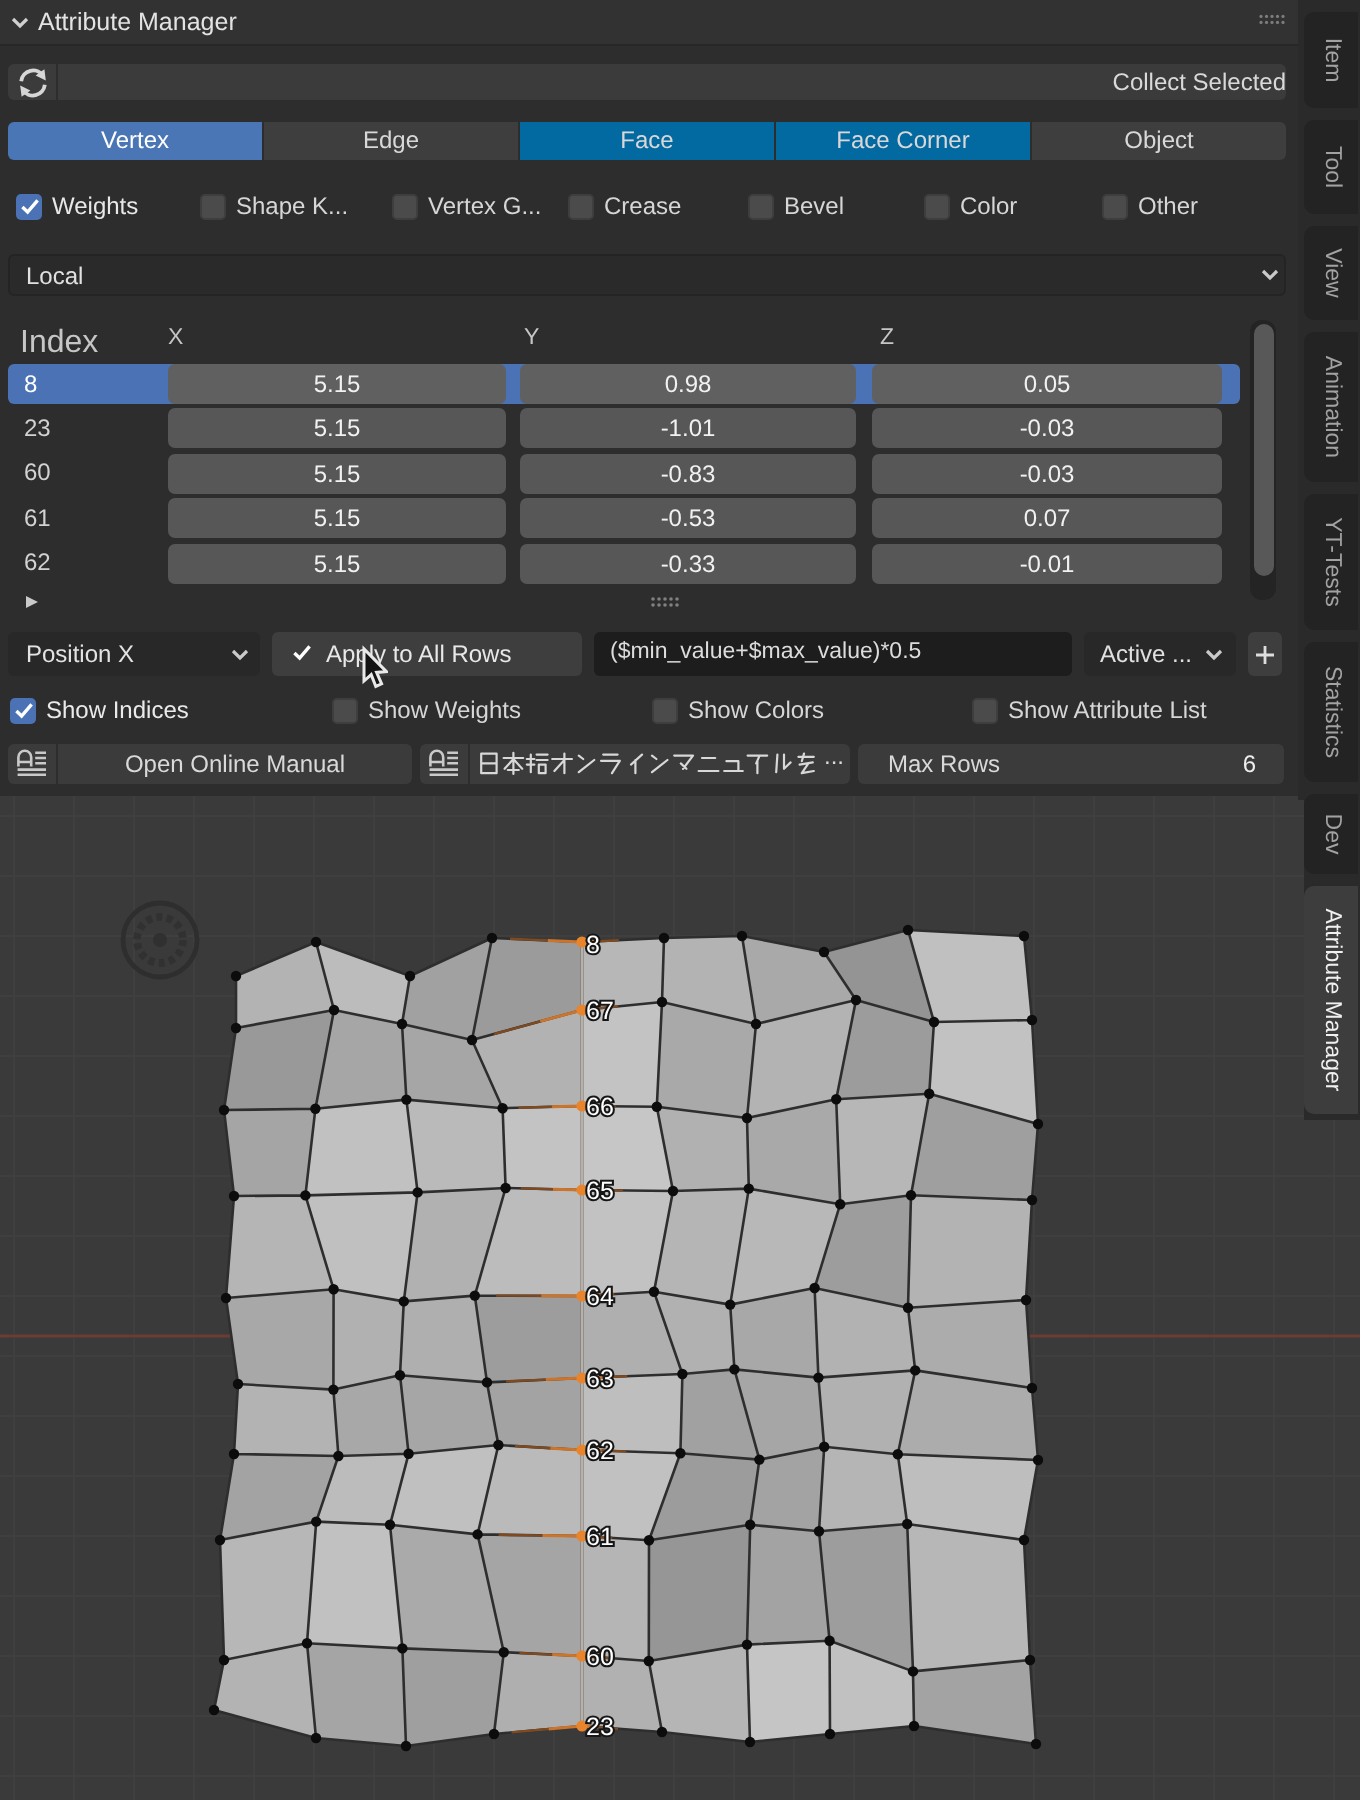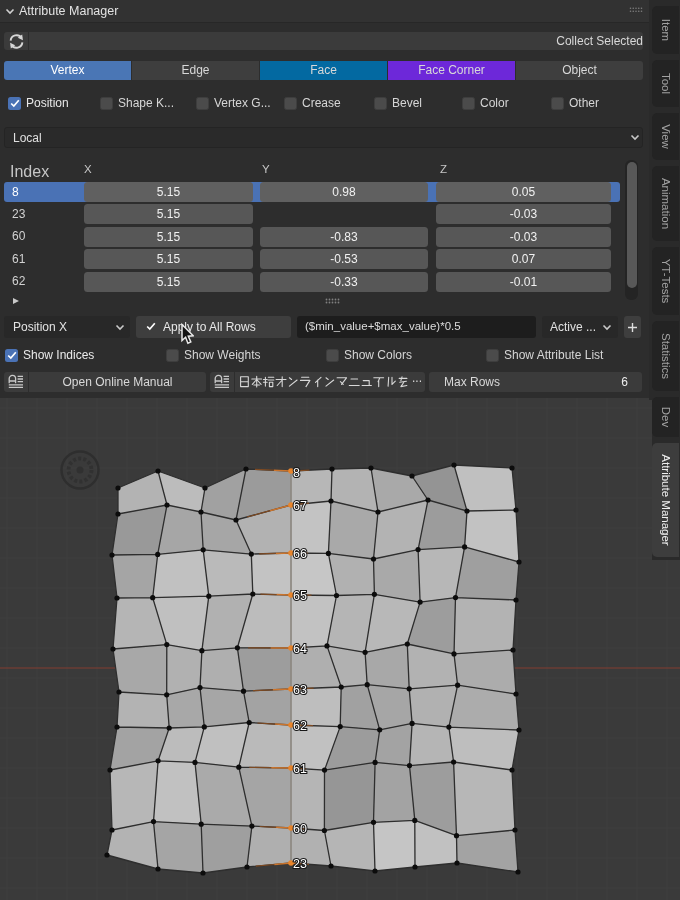--- a/index.html
+++ b/index.html
@@ -248,28 +248,28 @@
         <path d="M2.6 7.6A6 6 0 0 1 13.6 5"></path>
         <path d="M14.4 9.4A6 6 0 0 1 3.4 12"></path>
       </g>
       <path d="M14.2 1.6 L14.9 7.3 L9.8 4.8 Z" fill="#d6d6d6"></path>
       <path d="M2.8 15.4 L2.1 9.7 L7.2 12.2 Z" fill="#d6d6d6"></path>
     </svg>
 
 <div style="position:absolute;left:4.0px;top:61px;width:127.0px;height:19px;background:#4a76b5;border-radius:3px 0 0 3px;text-align:center;line-height:19px;font-size:12px;color:#fff">Vertex</div>
     <div style="position:absolute;left:132.0px;top:61px;width:127.0px;height:19px;background:#3e3e3e;border-radius:0;text-align:center;line-height:19px;font-size:12px;color:#d8d8d8">Edge</div>
     <div style="position:absolute;left:260.0px;top:61px;width:127.0px;height:19px;background:#0369a1;border-radius:0;text-align:center;line-height:19px;font-size:12px;color:#d8d8d8">Face</div>
-    <div style="position:absolute;left:388.0px;top:61px;width:127.0px;height:19px;background:#6d28d9;border-radius:0;text-align:center;line-height:19px;font-size:12px;color:#d8d8d8">Face Corner</div>
+    <div style="position:absolute;left:388.0px;top:61px;width:127.0px;height:19px;background:#0369a1;border-radius:0;text-align:center;line-height:19px;font-size:12px;color:#d8d8d8">Face Corner</div>
     <div style="position:absolute;left:516.0px;top:61px;width:127.0px;height:19px;background:#3e3e3e;border-radius:0 3px 3px 0;text-align:center;line-height:19px;font-size:12px;color:#d8d8d8">Object</div>
 
 <div style="position:absolute;left:8px;top:97px;width:13px;height:13px;background:#4a72b5;border-radius:2.5px"></div>
     <svg width="10" height="9" viewBox="0 0 10 9" style="position:absolute;left:9.5px;top:99px">
       <path d="M1.2 4.5 L3.8 7 L8.8 1.2" stroke="#fff" stroke-width="1.7" fill="none"></path>
     </svg>
-    <div style="position:absolute;left:26px;top:96px;font-size:12px;color:#e8e8e8;white-space:nowrap">Position</div>
+    <div style="position:absolute;left:26px;top:96px;font-size:12px;color:#e8e8e8;white-space:nowrap">Weights</div>
 <div style="position:absolute;left:100px;top:97px;width:13px;height:13px;background:#4b4b4b;border:1px solid #3e3e3e;box-sizing:border-box;border-radius:2.5px"></div>
     <div style="position:absolute;left:118px;top:96px;font-size:12px;color:#d6d6d6;white-space:nowrap">Shape K...</div>
 <div style="position:absolute;left:196px;top:97px;width:13px;height:13px;background:#4b4b4b;border:1px solid #3e3e3e;box-sizing:border-box;border-radius:2.5px"></div>
     <div style="position:absolute;left:214px;top:96px;font-size:12px;color:#d6d6d6;white-space:nowrap">Vertex G...</div>
 <div style="position:absolute;left:284px;top:97px;width:13px;height:13px;background:#4b4b4b;border:1px solid #3e3e3e;box-sizing:border-box;border-radius:2.5px"></div>
     <div style="position:absolute;left:302px;top:96px;font-size:12px;color:#d6d6d6;white-space:nowrap">Crease</div>
 <div style="position:absolute;left:374px;top:97px;width:13px;height:13px;background:#4b4b4b;border:1px solid #3e3e3e;box-sizing:border-box;border-radius:2.5px"></div>
     <div style="position:absolute;left:392px;top:96px;font-size:12px;color:#d6d6d6;white-space:nowrap">Bevel</div>
 <div style="position:absolute;left:462px;top:97px;width:13px;height:13px;background:#4b4b4b;border:1px solid #3e3e3e;box-sizing:border-box;border-radius:2.5px"></div>
     <div style="position:absolute;left:480px;top:96px;font-size:12px;color:#d6d6d6;white-space:nowrap">Color</div>
@@ -286,20 +286,21 @@
     <div style="position:absolute;left:84px;top:163px;font-size:11.5px;color:#c6c6c6">X</div>
     <div style="position:absolute;left:262px;top:163px;font-size:11.5px;color:#c6c6c6">Y</div>
     <div style="position:absolute;left:440px;top:163px;font-size:11.5px;color:#c6c6c6">Z</div>
     <div style="position:absolute;left:4px;top:182.0px;width:616px;height:20px;background:#4a72b5;border-radius:3px"></div>
     <div style="position:absolute;left:12px;top:184.5px;font-size:12px;color:#fff">8</div>
     <div style="position:absolute;left:84px;top:182.0px;width:169px;height:20px;background:#606060;border-radius:3.5px;text-align:center;line-height:20px;font-size:12px;color:#f1f1f1">5.15</div>
     <div style="position:absolute;left:260px;top:182.0px;width:168px;height:20px;background:#606060;border-radius:3.5px;text-align:center;line-height:20px;font-size:12px;color:#f1f1f1">0.98</div>
     <div style="position:absolute;left:436px;top:182.0px;width:175px;height:20px;background:#606060;border-radius:3.5px;text-align:center;line-height:20px;font-size:12px;color:#f1f1f1">0.05</div>
     <div style="position:absolute;left:12px;top:206.9px;font-size:12px;color:#d2d2d2">23</div>
     <div style="position:absolute;left:84px;top:204.4px;width:169px;height:20px;background:#575757;border-radius:3.5px;text-align:center;line-height:20px;font-size:12px;color:#f1f1f1">5.15</div>
+    <div style="position:absolute;left:260px;top:204.4px;width:168px;height:20px;background:#575757;border-radius:3.5px;text-align:center;line-height:20px;font-size:12px;color:#f1f1f1">-1.01</div>
     <div style="position:absolute;left:436px;top:204.4px;width:175px;height:20px;background:#575757;border-radius:3.5px;text-align:center;line-height:20px;font-size:12px;color:#f1f1f1">-0.03</div>
     <div style="position:absolute;left:12px;top:229.3px;font-size:12px;color:#d2d2d2">60</div>
     <div style="position:absolute;left:84px;top:226.8px;width:169px;height:20px;background:#575757;border-radius:3.5px;text-align:center;line-height:20px;font-size:12px;color:#f1f1f1">5.15</div>
     <div style="position:absolute;left:260px;top:226.8px;width:168px;height:20px;background:#575757;border-radius:3.5px;text-align:center;line-height:20px;font-size:12px;color:#f1f1f1">-0.83</div>
     <div style="position:absolute;left:436px;top:226.8px;width:175px;height:20px;background:#575757;border-radius:3.5px;text-align:center;line-height:20px;font-size:12px;color:#f1f1f1">-0.03</div>
     <div style="position:absolute;left:12px;top:251.70000000000002px;font-size:12px;color:#d2d2d2">61</div>
     <div style="position:absolute;left:84px;top:249.20000000000002px;width:169px;height:20px;background:#575757;border-radius:3.5px;text-align:center;line-height:20px;font-size:12px;color:#f1f1f1">5.15</div>
     <div style="position:absolute;left:260px;top:249.20000000000002px;width:168px;height:20px;background:#575757;border-radius:3.5px;text-align:center;line-height:20px;font-size:12px;color:#f1f1f1">-0.53</div>
     <div style="position:absolute;left:436px;top:249.20000000000002px;width:175px;height:20px;background:#575757;border-radius:3.5px;text-align:center;line-height:20px;font-size:12px;color:#f1f1f1">0.07</div>
     <div style="position:absolute;left:12px;top:274.1px;font-size:12px;color:#d2d2d2">62</div>

